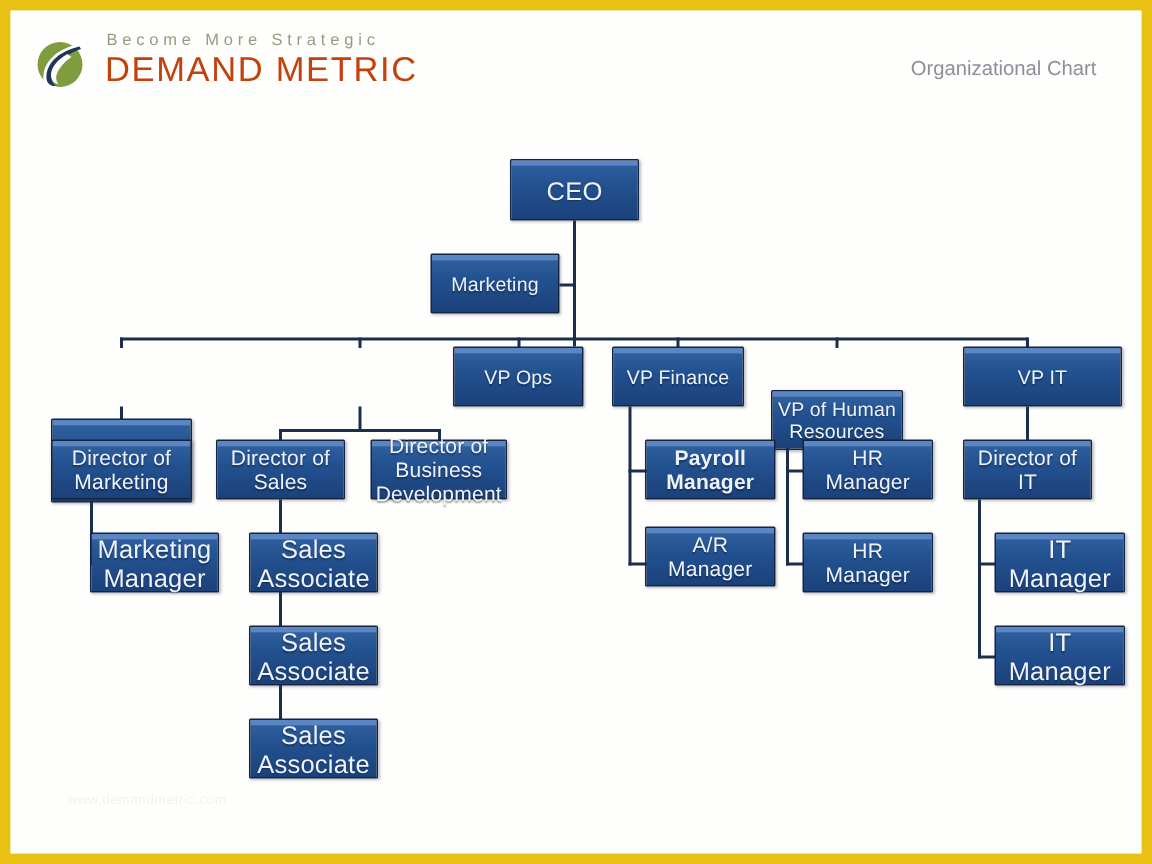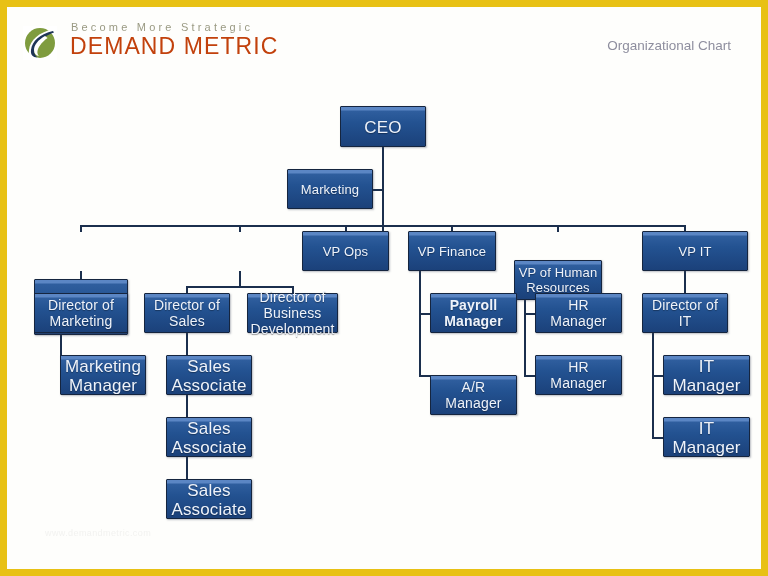--- a/index.html
+++ b/index.html
@@ -191,21 +191,21 @@
 Business
 Development</div>
         <div class="node lvl2" style="left: 423px; top: 286px; width: 87px; height: 40px; font-weight: bold;">Payroll
 Manager</div>
         <div class="node lvl2" style="left: 528px; top: 286px; width: 87px; height: 40px;">HR Manager</div>
         <div class="node lvl2" style="left: 635px; top: 286px; width: 86px; height: 40px;">Director of IT</div>
         <div class="node lvl3" style="left: 53px; top: 348px; width: 86px; height: 40px;">Marketing
 Manager</div>
         <div class="node lvl3" style="left: 159px; top: 348px; width: 86px; height: 40px;">Sales
 Associate</div>
-        <div class="node lvl2" style="left: 423px; top: 368px; width: 87px; height: 40px;">A/R Manager</div>
+        <div class="node lvl2" style="left: 423px; top: 344px; width: 87px; height: 40px;">A/R Manager</div>
         <div class="node lvl2" style="left: 528px; top: 348px; width: 87px; height: 40px;">HR Manager</div>
         <div class="node lvl3" style="left: 656px; top: 348px; width: 87px; height: 40px;">IT Manager</div>
         <div class="node lvl3" style="left: 159px; top: 410px; width: 86px; height: 40px;">Sales
 Associate</div>
         <div class="node lvl3" style="left: 656px; top: 410px; width: 87px; height: 40px;">IT Manager</div>
         <div class="node lvl3" style="left: 159px; top: 472px; width: 86px; height: 40px;">Sales
 Associate</div>
       </div>
 
     <div id="watermark">www.demandmetric.com</div>

